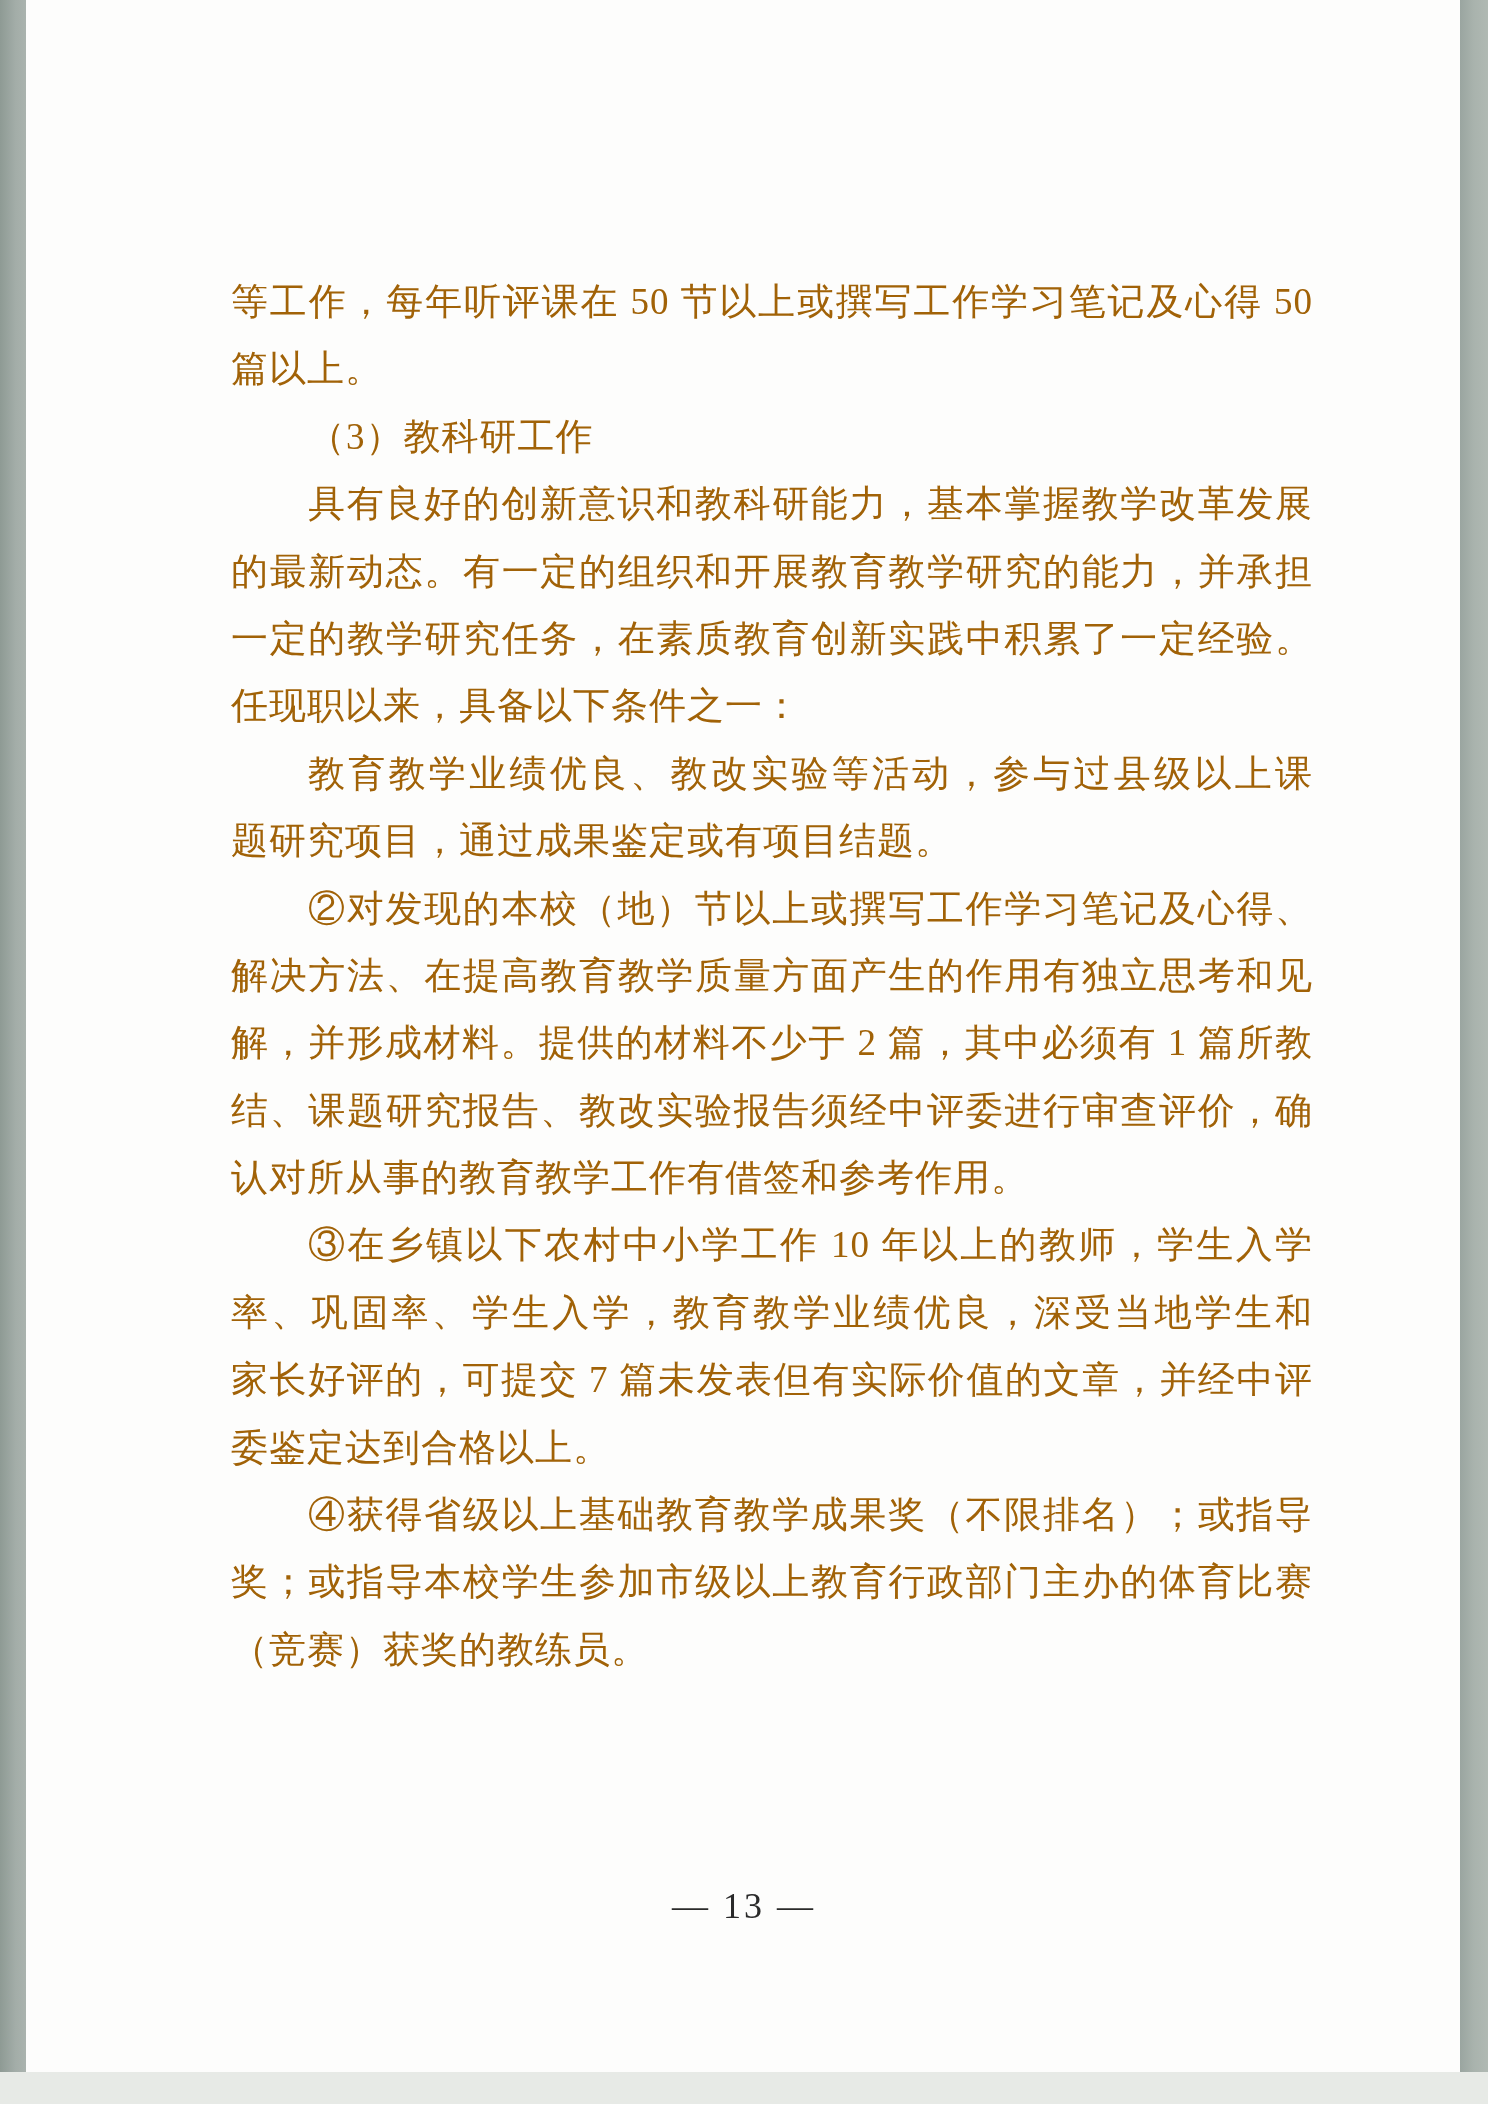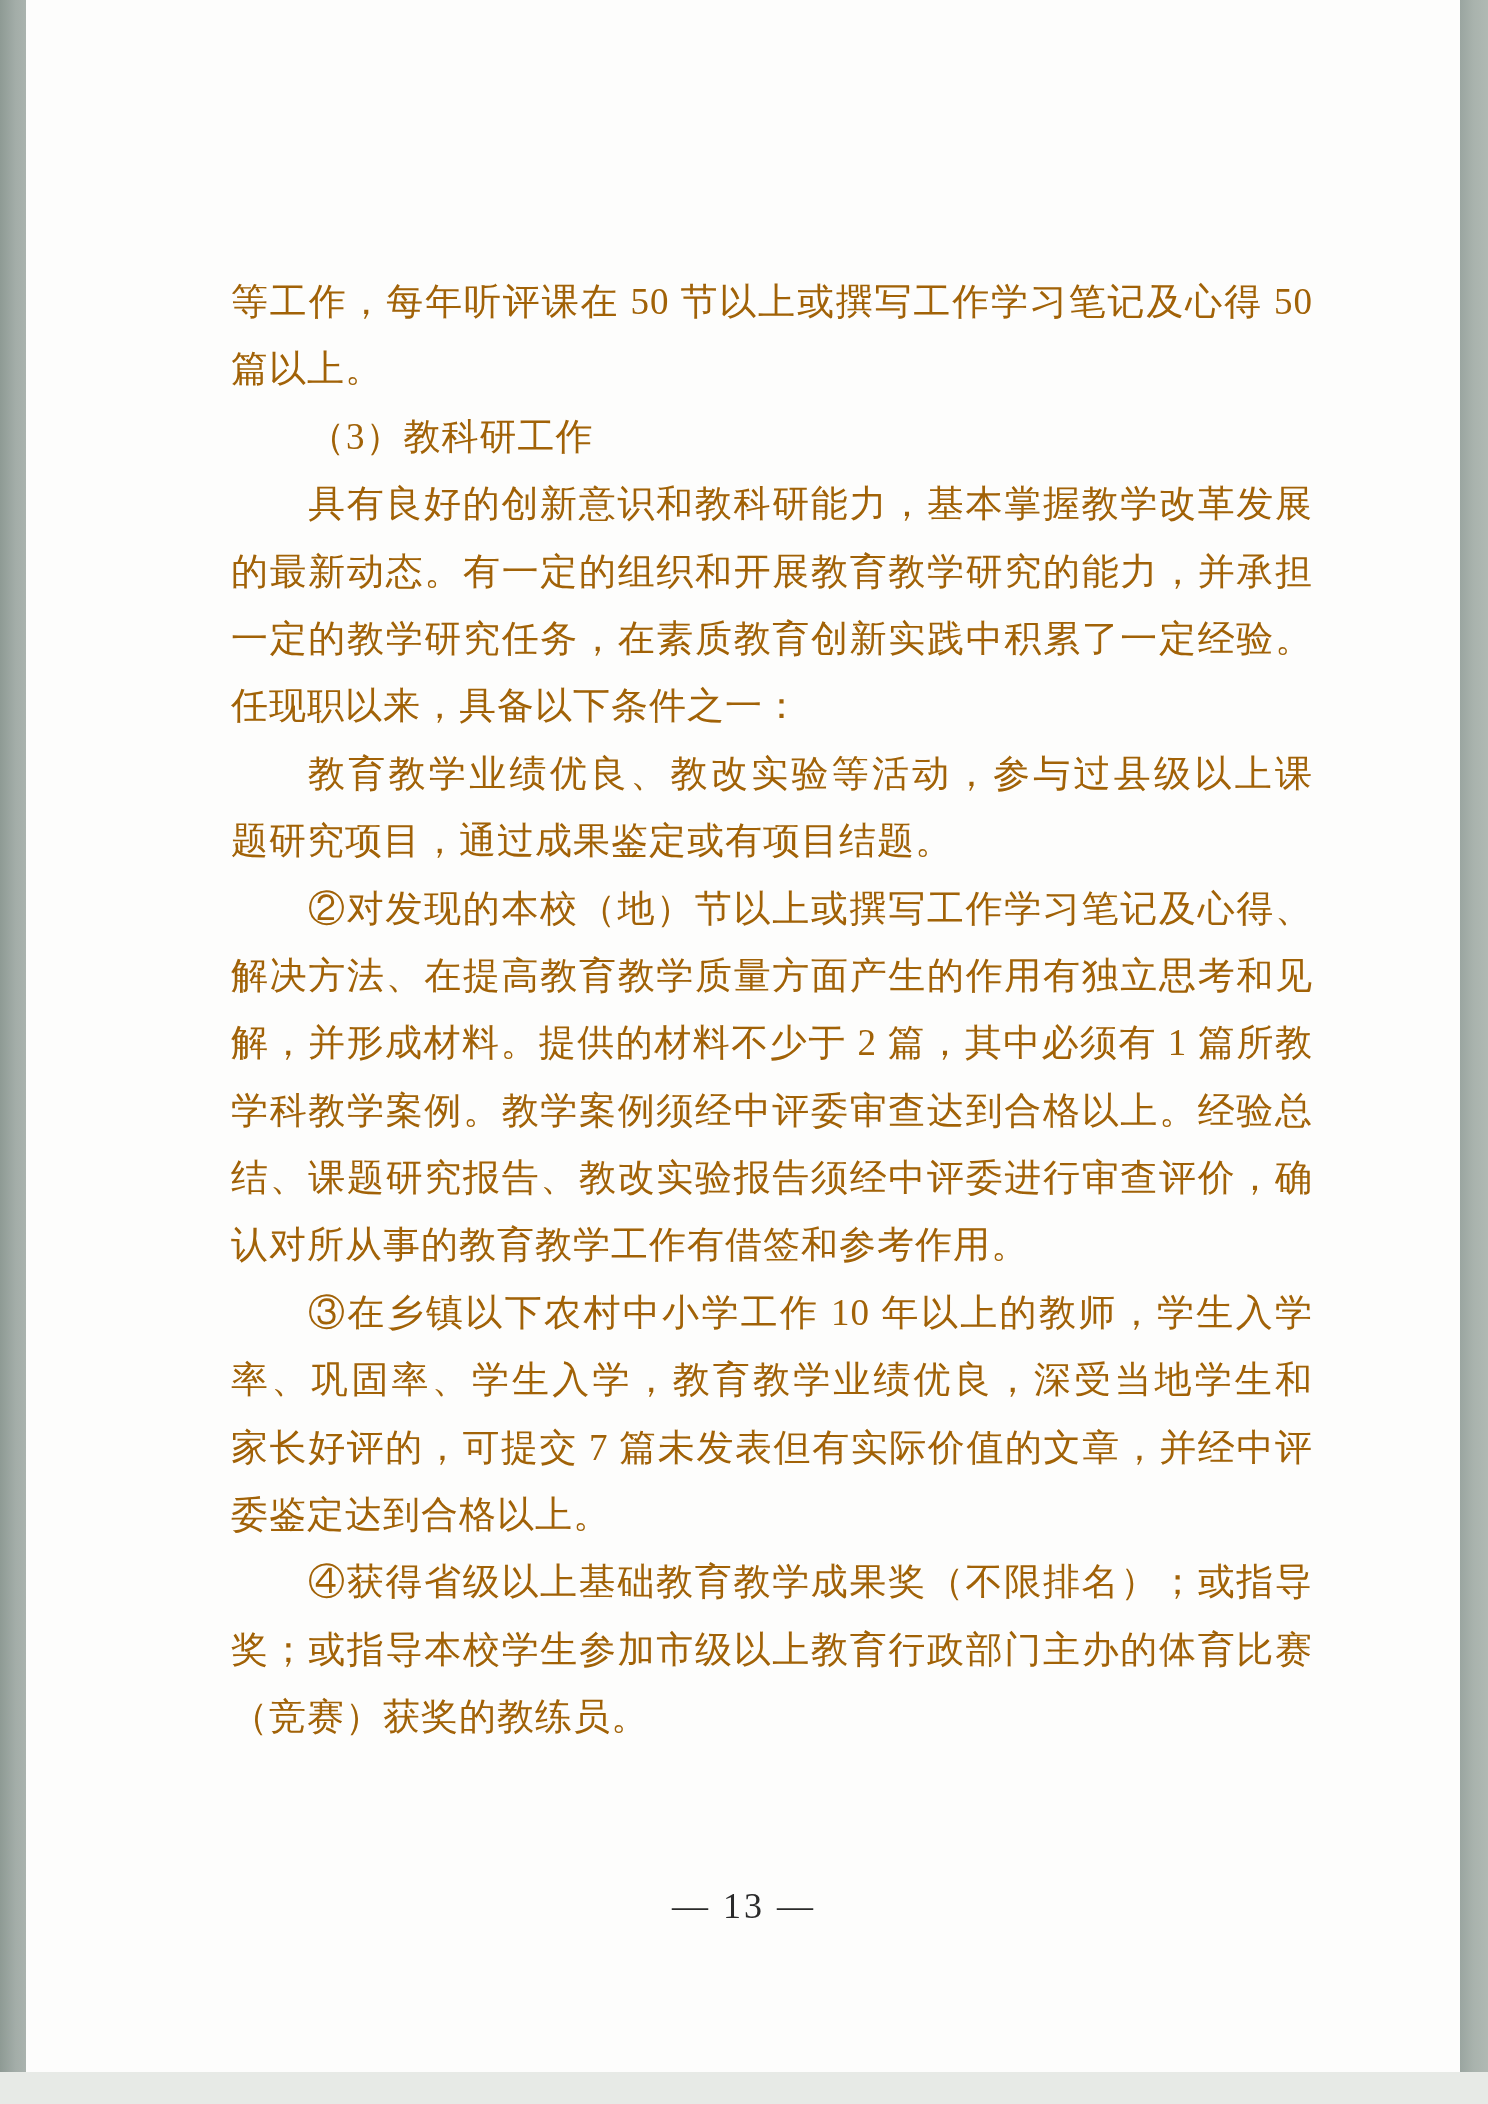--- a/index.html
+++ b/index.html
@@ -73,21 +73,20 @@
       <div class="line ind">（3）教科研工作</div>
       <div class="line fill ind">具有良好的创新意识和教科研能力，基本掌握教学改革发展</div>
       <div class="line fill">的最新动态。有一定的组织和开展教育教学研究的能力，并承担</div>
       <div class="line fill">一定的教学研究任务，在素质教育创新实践中积累了一定经验。</div>
       <div class="line">任现职以来，具备以下条件之一：</div>
       <div class="line fill ind">教育教学业绩优良、教改实验等活动，参与过县级以上课</div>
       <div class="line">题研究项目，通过成果鉴定或有项目结题。</div>
       <div class="line fill ind">②对发现的本校（地）节以上或撰写工作学习笔记及心得、</div>
       <div class="line fill">解决方法、在提高教育教学质量方面产生的作用有独立思考和见</div>
       <div class="line fill">解，并形成材料。提供的材料不少于 2 篇，其中必须有 1 篇所教</div>
-      <div class="line fill">学科教学案例。教学案例须经中评委审查达到合格以上。经验总</div>
       <div class="line fill">结、课题研究报告、教改实验报告须经中评委进行审查评价，确</div>
       <div class="line">认对所从事的教育教学工作有借签和参考作用。</div>
       <div class="line fill ind">③在乡镇以下农村中小学工作 10 年以上的教师，学生入学</div>
       <div class="line fill">率、巩固率、学生入学，教育教学业绩优良，深受当地学生和</div>
       <div class="line fill">家长好评的，可提交 7 篇未发表但有实际价值的文章，并经中评</div>
       <div class="line">委鉴定达到合格以上。</div>
       <div class="line fill ind">④获得省级以上基础教育教学成果奖（不限排名）；或指导</div>
       <div class="line fill">奖；或指导本校学生参加市级以上教育行政部门主办的体育比赛</div>
       <div class="line">（竞赛）获奖的教练员。</div>
     </div>

